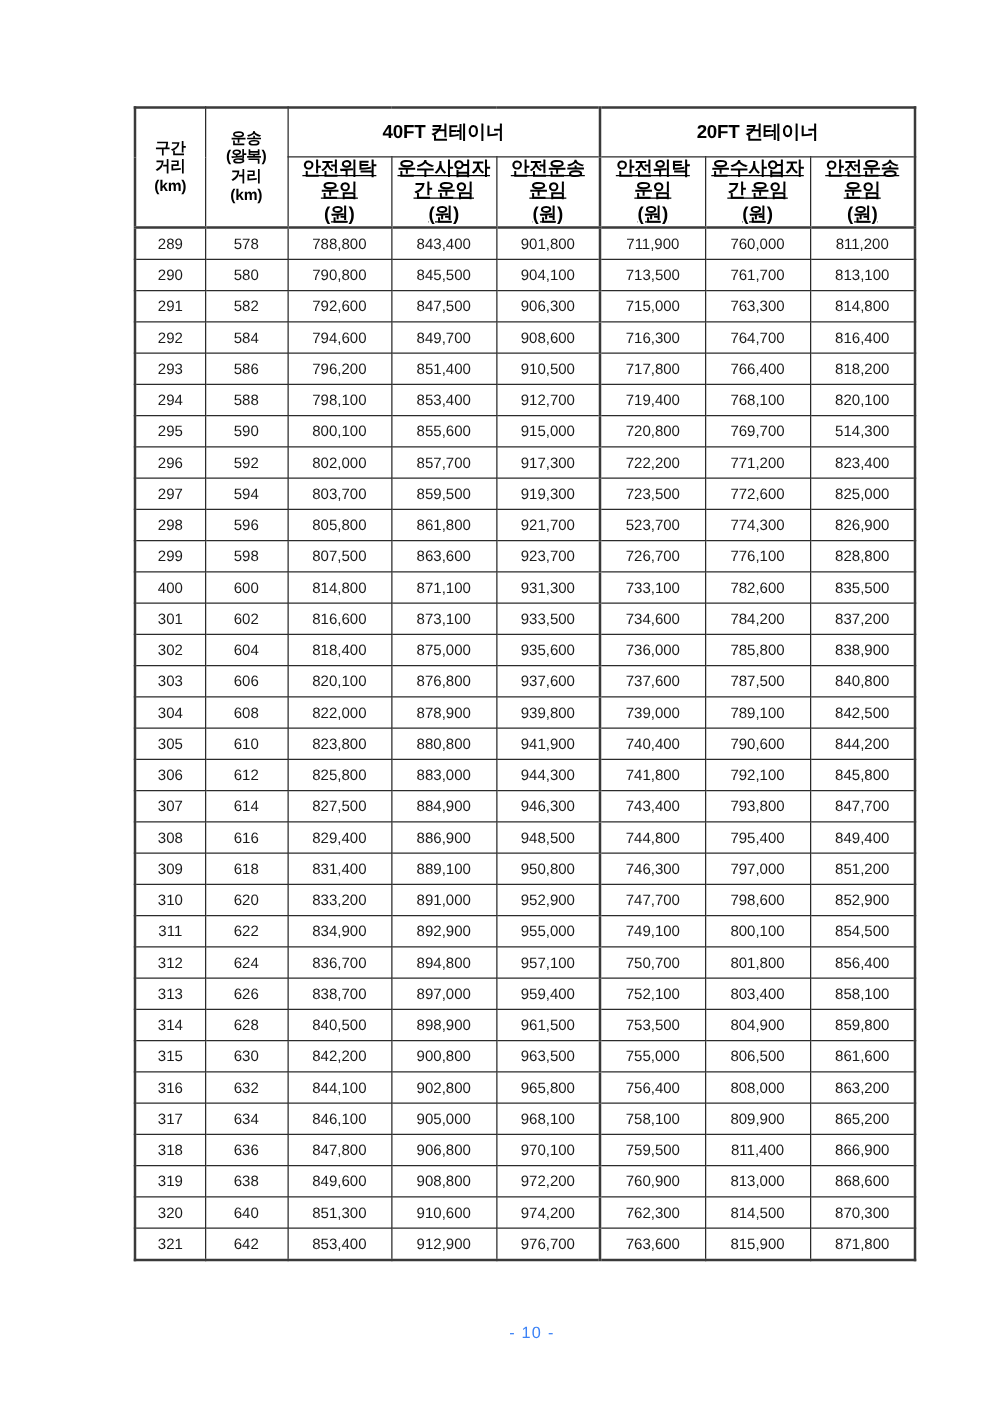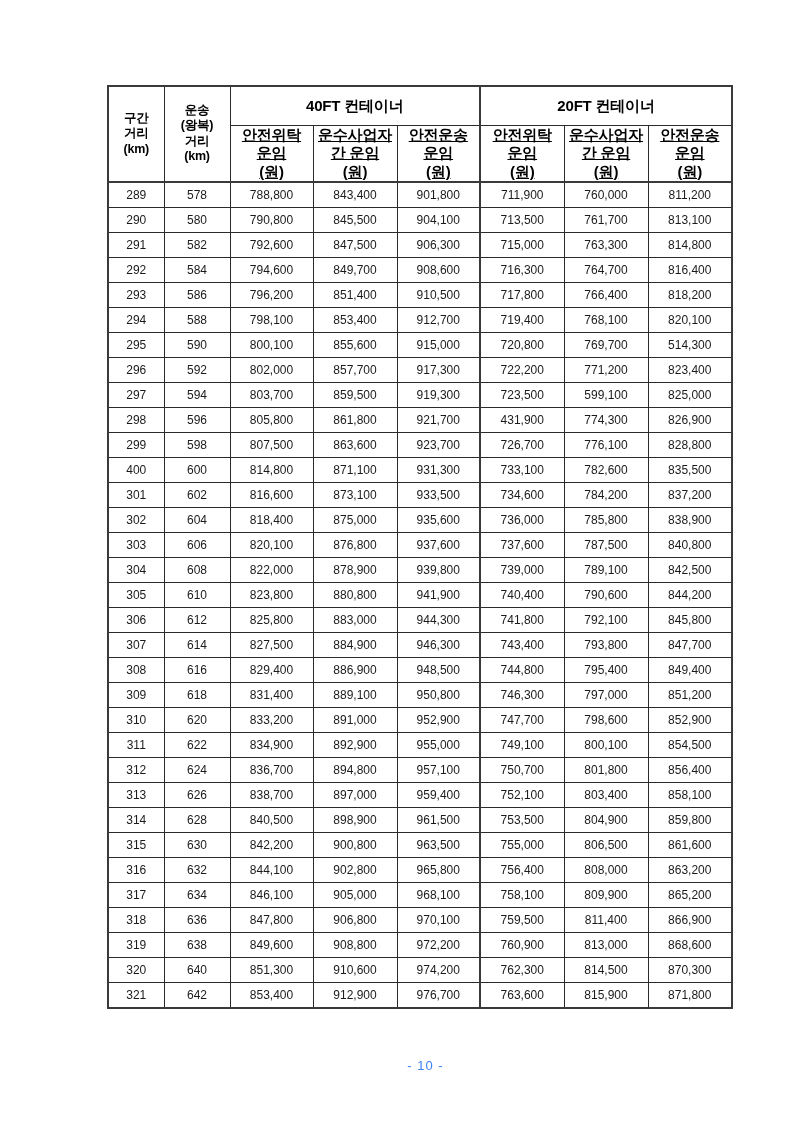--- a/index.html
+++ b/index.html
@@ -261,30 +261,30 @@
           <td>771,200</td>
           <td>823,400</td>
         </tr>
         <tr>
           <td>297</td>
           <td>594</td>
           <td>803,700</td>
           <td>859,500</td>
           <td>919,300</td>
           <td class="sep-left">723,500</td>
-          <td>599,100</td>
+          <td>772,600</td>
           <td>825,000</td>
         </tr>
         <tr>
           <td>298</td>
           <td>596</td>
           <td>805,800</td>
           <td>861,800</td>
           <td>921,700</td>
-          <td class="sep-left">431,900</td>
+          <td class="sep-left">523,700</td>
           <td>774,300</td>
           <td>826,900</td>
         </tr>
         <tr>
           <td>299</td>
           <td>598</td>
           <td>807,500</td>
           <td>863,600</td>
           <td>923,700</td>
           <td class="sep-left">726,700</td>

